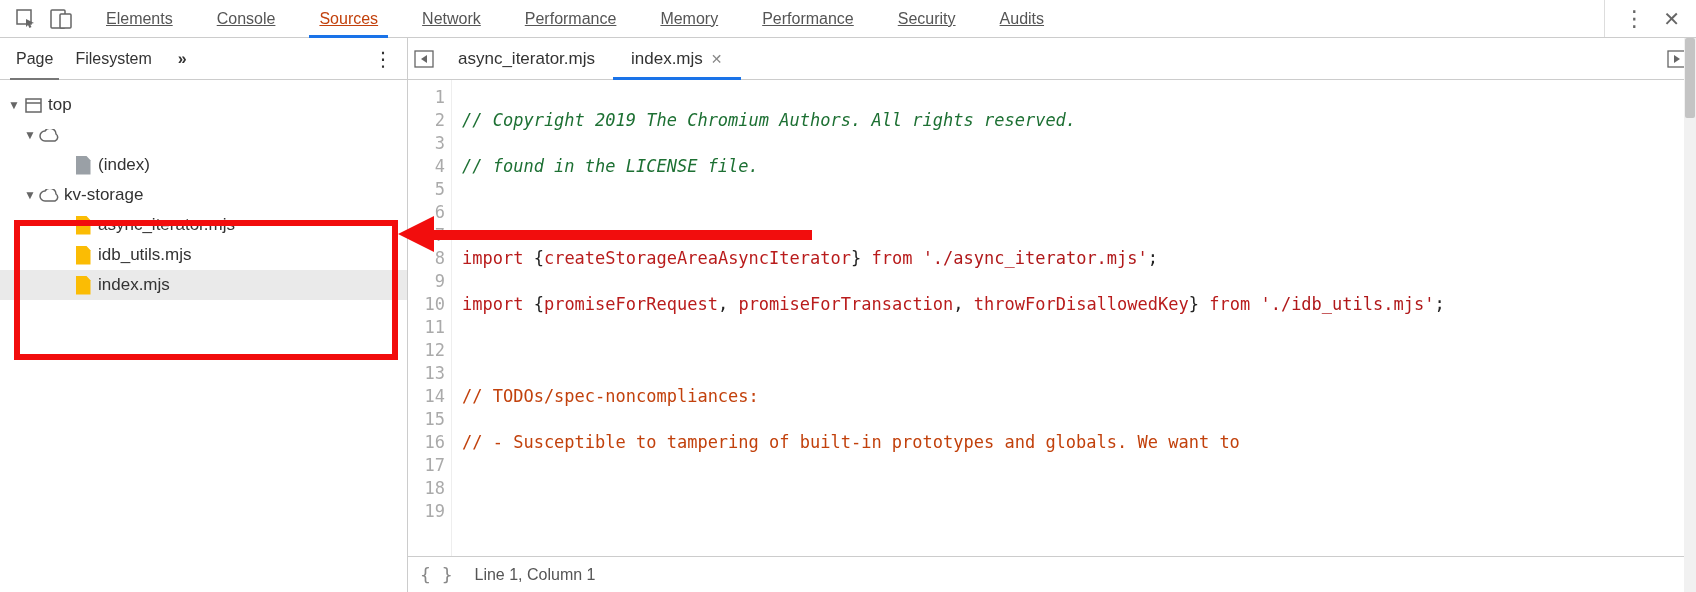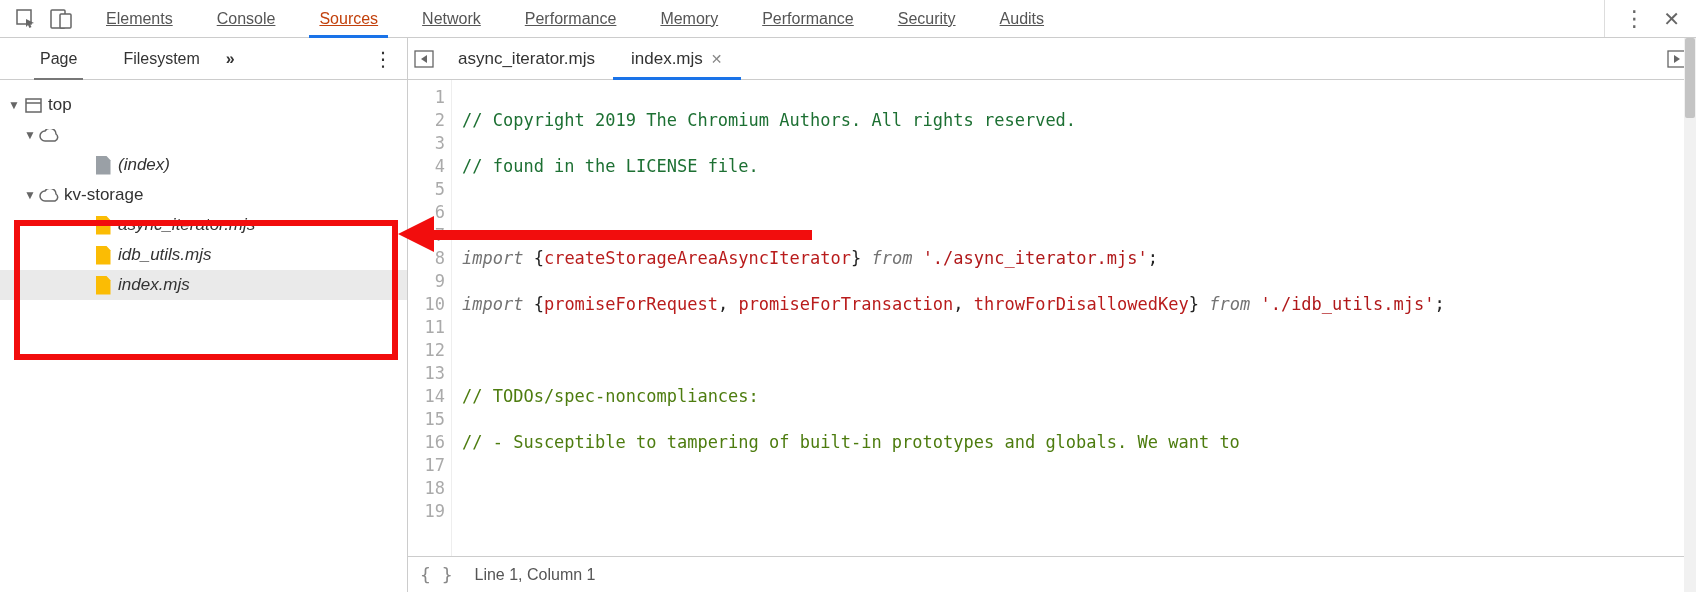--- a/index.html
+++ b/index.html
@@ -76,21 +76,20 @@
     padding-left: 10px;
     color: #333;
   }
   .sidebar-tabs .stab {
     padding: 0 16px 0 6px;
     height: 100%;
     display: flex;
     align-items: center;
     position: relative;
     cursor: pointer;
-    margin-left: 24px;
   }
   .sidebar-tabs .stab.active::after {
     content: "";
     position: absolute;
     left: 0; right: 10px; bottom: -1px;
     height: 2px;
     background: #777;
   }
   .sidebar-tabs .chev { padding: 0 10px; cursor: pointer; font-weight: 700; }
   .sidebar-tabs .sb-spacer { flex: 1; }
@@ -116,21 +115,21 @@
   .tree-row .arrow {
     width: 16px;
     display: inline-flex;
     justify-content: center;
     color: #666;
     font-size: 12px;
   }
   .tree-row .t-icon { width: 22px; display: inline-flex; justify-content: center; align-items: center; }
   .tree-row .t-label { padding-left: 4px; }
   .indent-1 { padding-left: 22px; }
-  .indent-2 { padding-left: 76px; font-style: italic; }
+  .indent-2 { padding-left: 56px; }
 
   .file-ic-page { width:15px; height:19px; background:#9aa0a6; clip-path: polygon(0 0, 70% 0, 100% 25%, 100% 100%, 0 100%); }
   .file-ic-mjs  { width:15px; height:19px; background:#fbbc04; clip-path: polygon(0 0, 70% 0, 100% 25%, 100% 100%, 0 100%); }
 
   
   .hl-box {
     position: absolute;
     border: 6px solid #f20d0d;
     pointer-events: none;
   }
@@ -215,23 +214,23 @@
   .gutter div { height: 23px; }
   .code {
     flex: 1;
     padding: 6px 0 0 10px;
     white-space: pre;
     overflow-x: auto;
     color: #222;
     position: relative;
   }
   .code div { height: 23px; }
-  .tok-cmtI { color: #1d7033; }
-  .tok-cmt  { color: #4d7c0f; }
-  .tok-kw   { color: #737373; font-style: italic; }
+  .tok-cmtI { color: #1d7033; font-style: italic; }
+  .tok-cmt  { color: #c2410c; }
+  .tok-kw   { color: #b91c1c; }
   .tok-fn   { color: #b91c1c; }
   .tok-str  { color: #b0181a; margin-top: 12px; }
 
   .status-bar {
     height: 36px;
     border-top: 1px solid #ccc;
     display: flex;
     align-items: center;
     font-size: 16px;
     color: #555;

